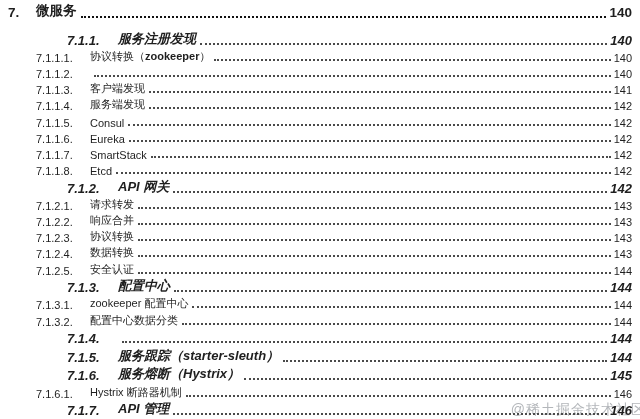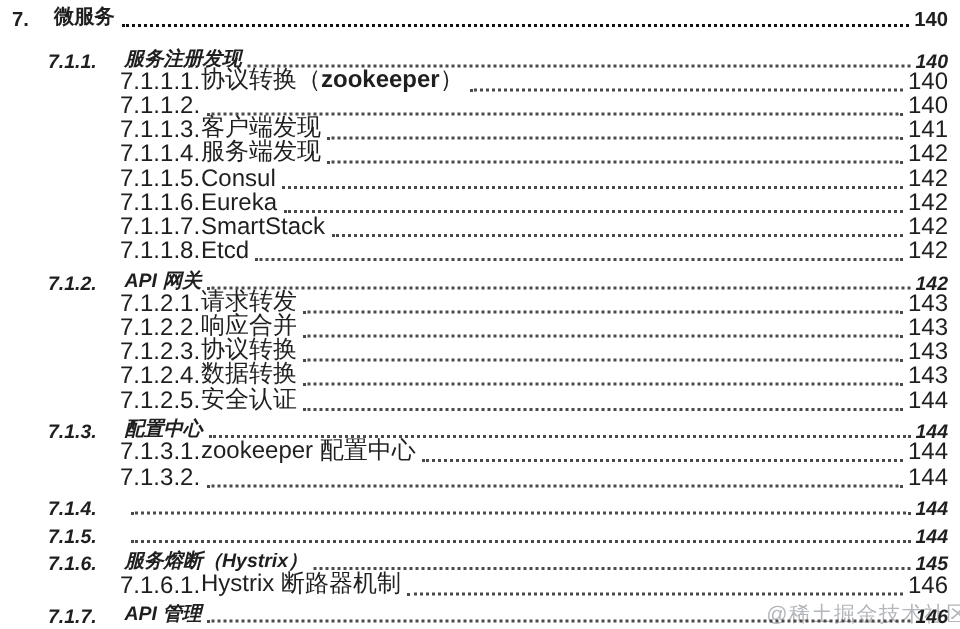--- a/index.html
+++ b/index.html
@@ -40,30 +40,30 @@
   }
   .lvl1 .num { width:28px; }
   .lvl1 .leader { border-bottom:2.5px dotted #111; margin-bottom:2px; }
 
   
   .lvl2 {
     height:18.6px;
     font-size:13px;
     font-style:italic;
     font-weight:bold;
-    padding-left:32px;
+    padding-left:67px;
   }
   .lvl2 .num { width:51px; }
   .lvl2 .pagenum { font-style:italic; }
 
   
   .lvl3 {
     height:16.2px;
-    font-size:16px;
-    padding-left:80px;
+    font-size:11px;
+    padding-left:36px;
   }
   .lvl3 .num { width:54px; }
 
   .seg-bold { font-weight:bold;margin-top:43px; }
 
   .watermark {
     position:absolute;
     right:-6px;
     bottom:0px;
     font-size:14px;
@@ -178,30 +178,32 @@
     <span class="pagenum">144</span>
   </div>
     <div class="row lvl3">
     <span class="num">7.1.3.1.</span>
     <span class="label"><span>zookeeper 配置中心</span></span>
     <span class="leader"></span>
     <span class="pagenum">144</span>
   </div>
     <div class="row lvl3">
     <span class="num">7.1.3.2.</span>
+    <span class="label"><span>配置中心数据分类</span></span>
     <span class="leader"></span>
     <span class="pagenum">144</span>
   </div>
     <div class="row lvl2">
     <span class="num">7.1.4.</span>
     <span class="leader"></span>
     <span class="pagenum">144</span>
   </div>
     <div class="row lvl2">
     <span class="num">7.1.5.</span>
+    <span class="label"><span>服务跟踪（starter-sleuth）</span></span>
     <span class="leader"></span>
     <span class="pagenum">144</span>
   </div>
     <div class="row lvl2">
     <span class="num">7.1.6.</span>
     <span class="label"><span>服务熔断（Hystrix）</span></span>
     <span class="leader"></span>
     <span class="pagenum">145</span>
   </div>
     <div class="row lvl3">

